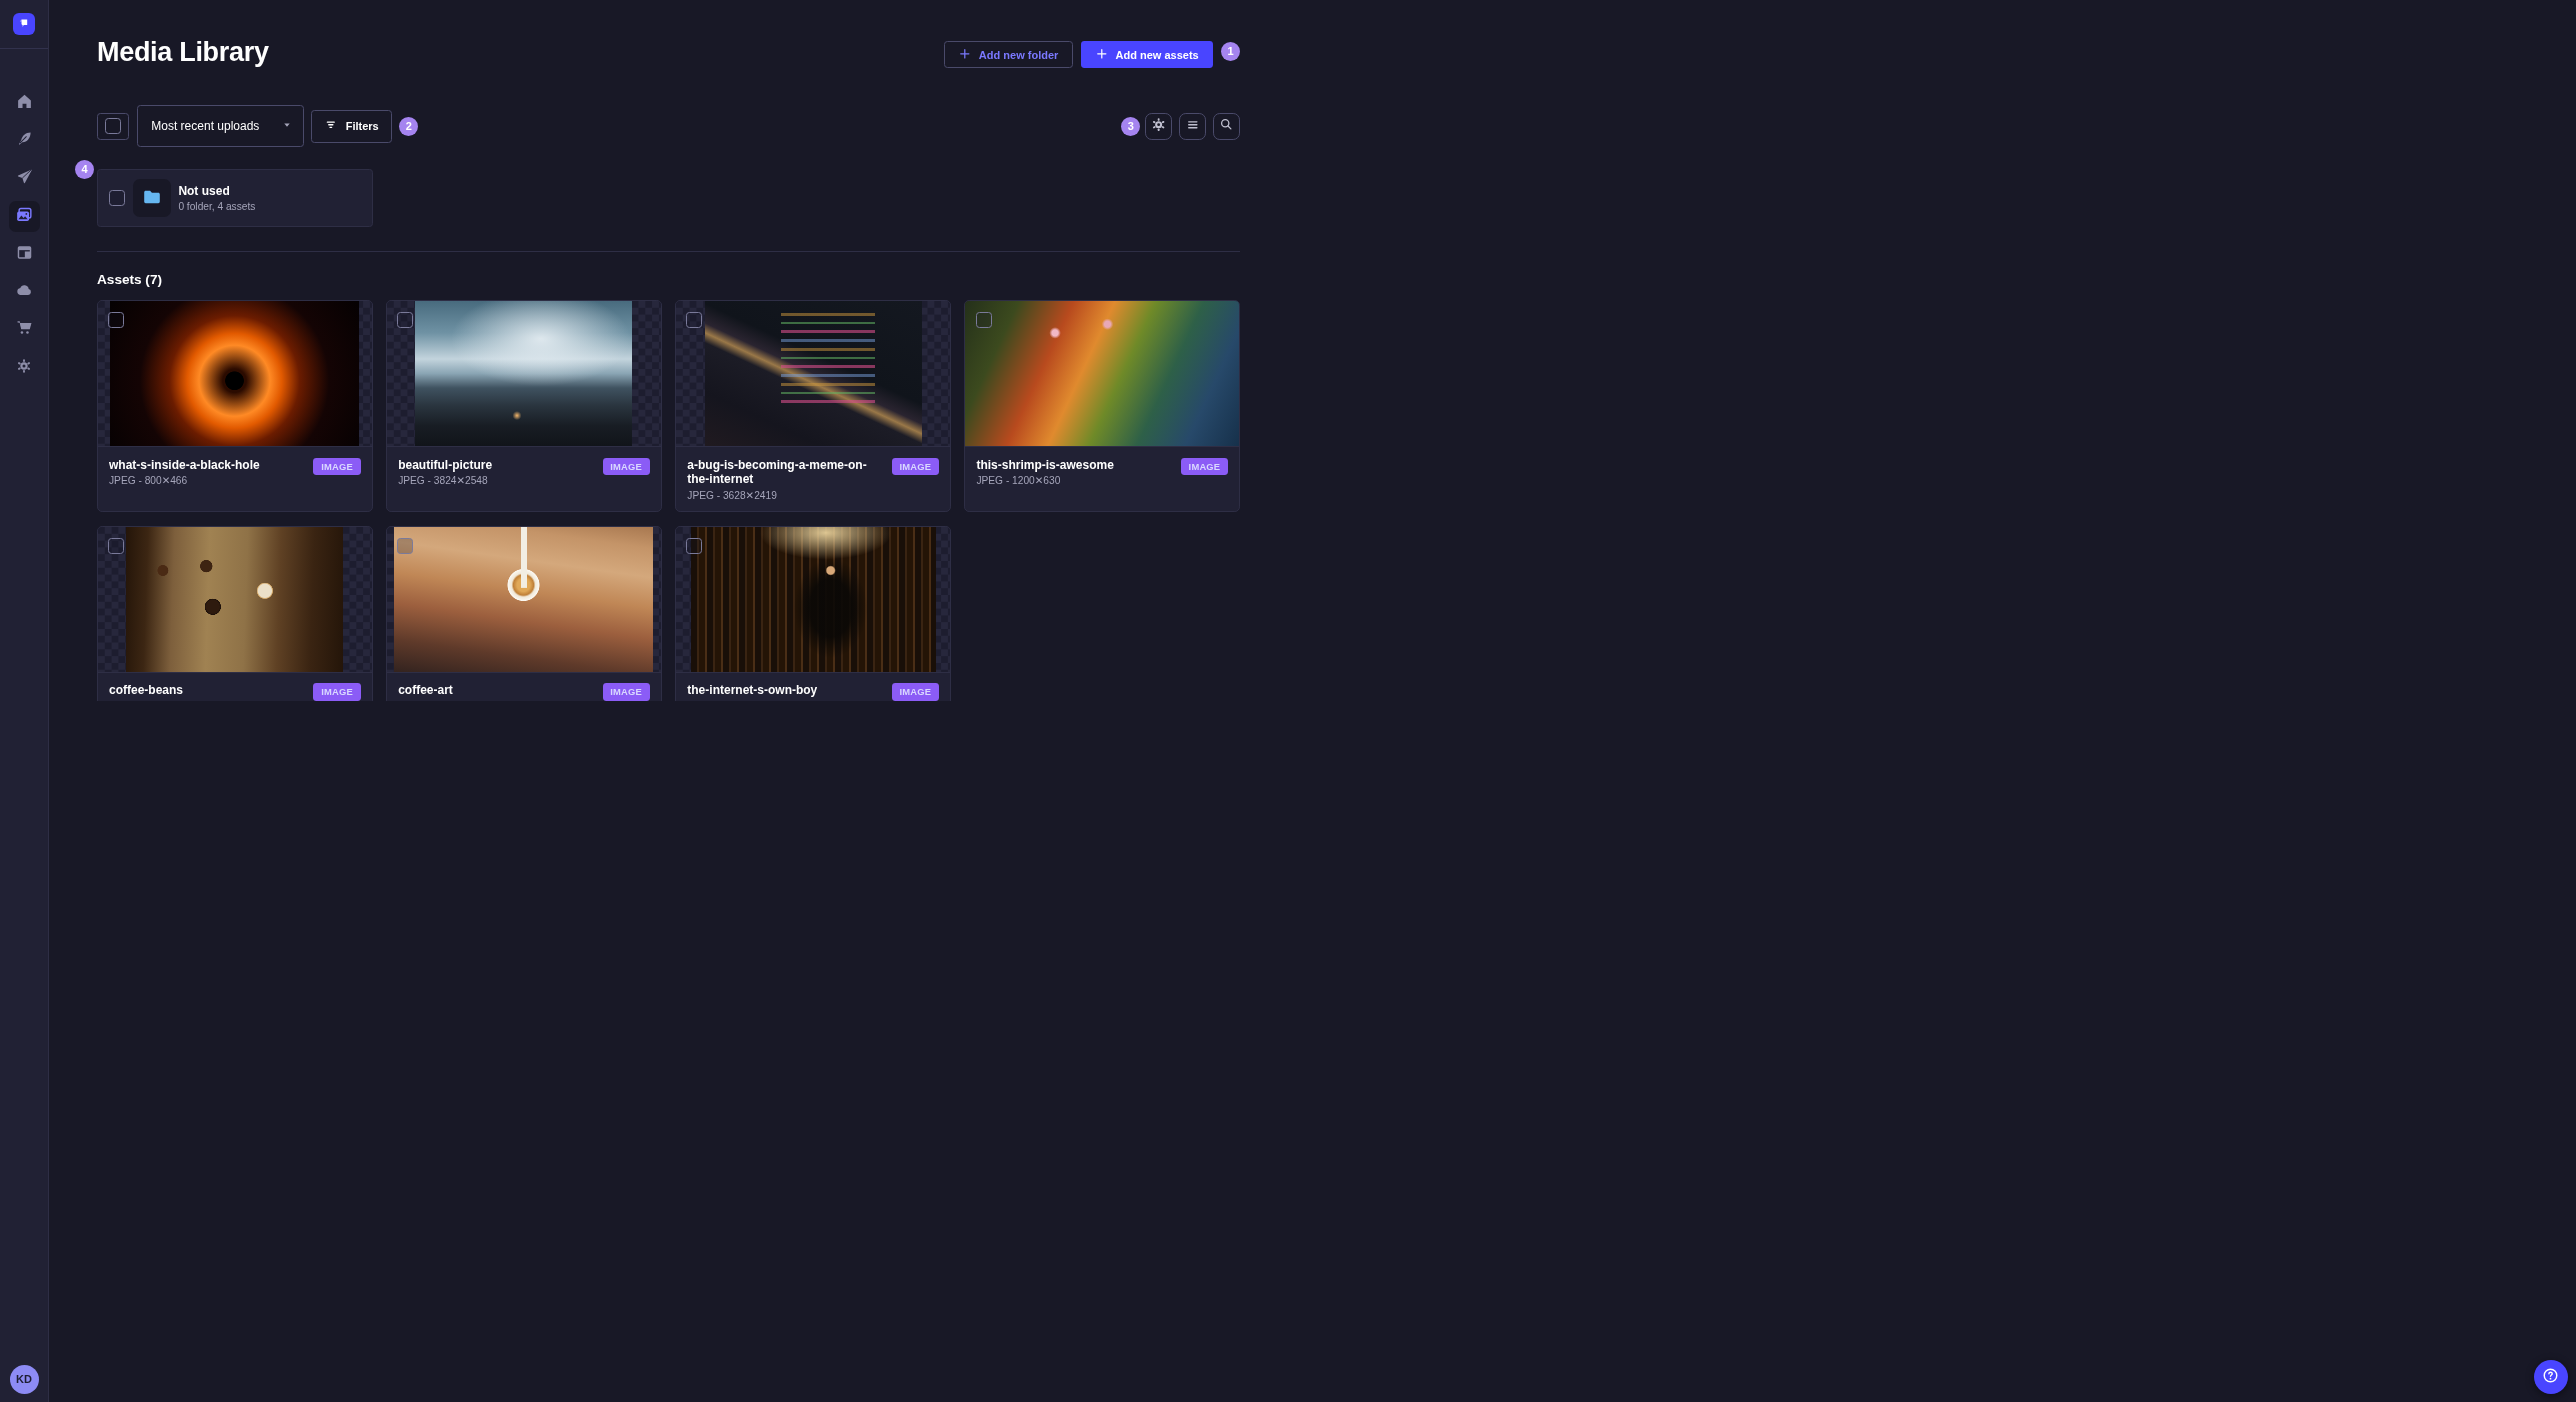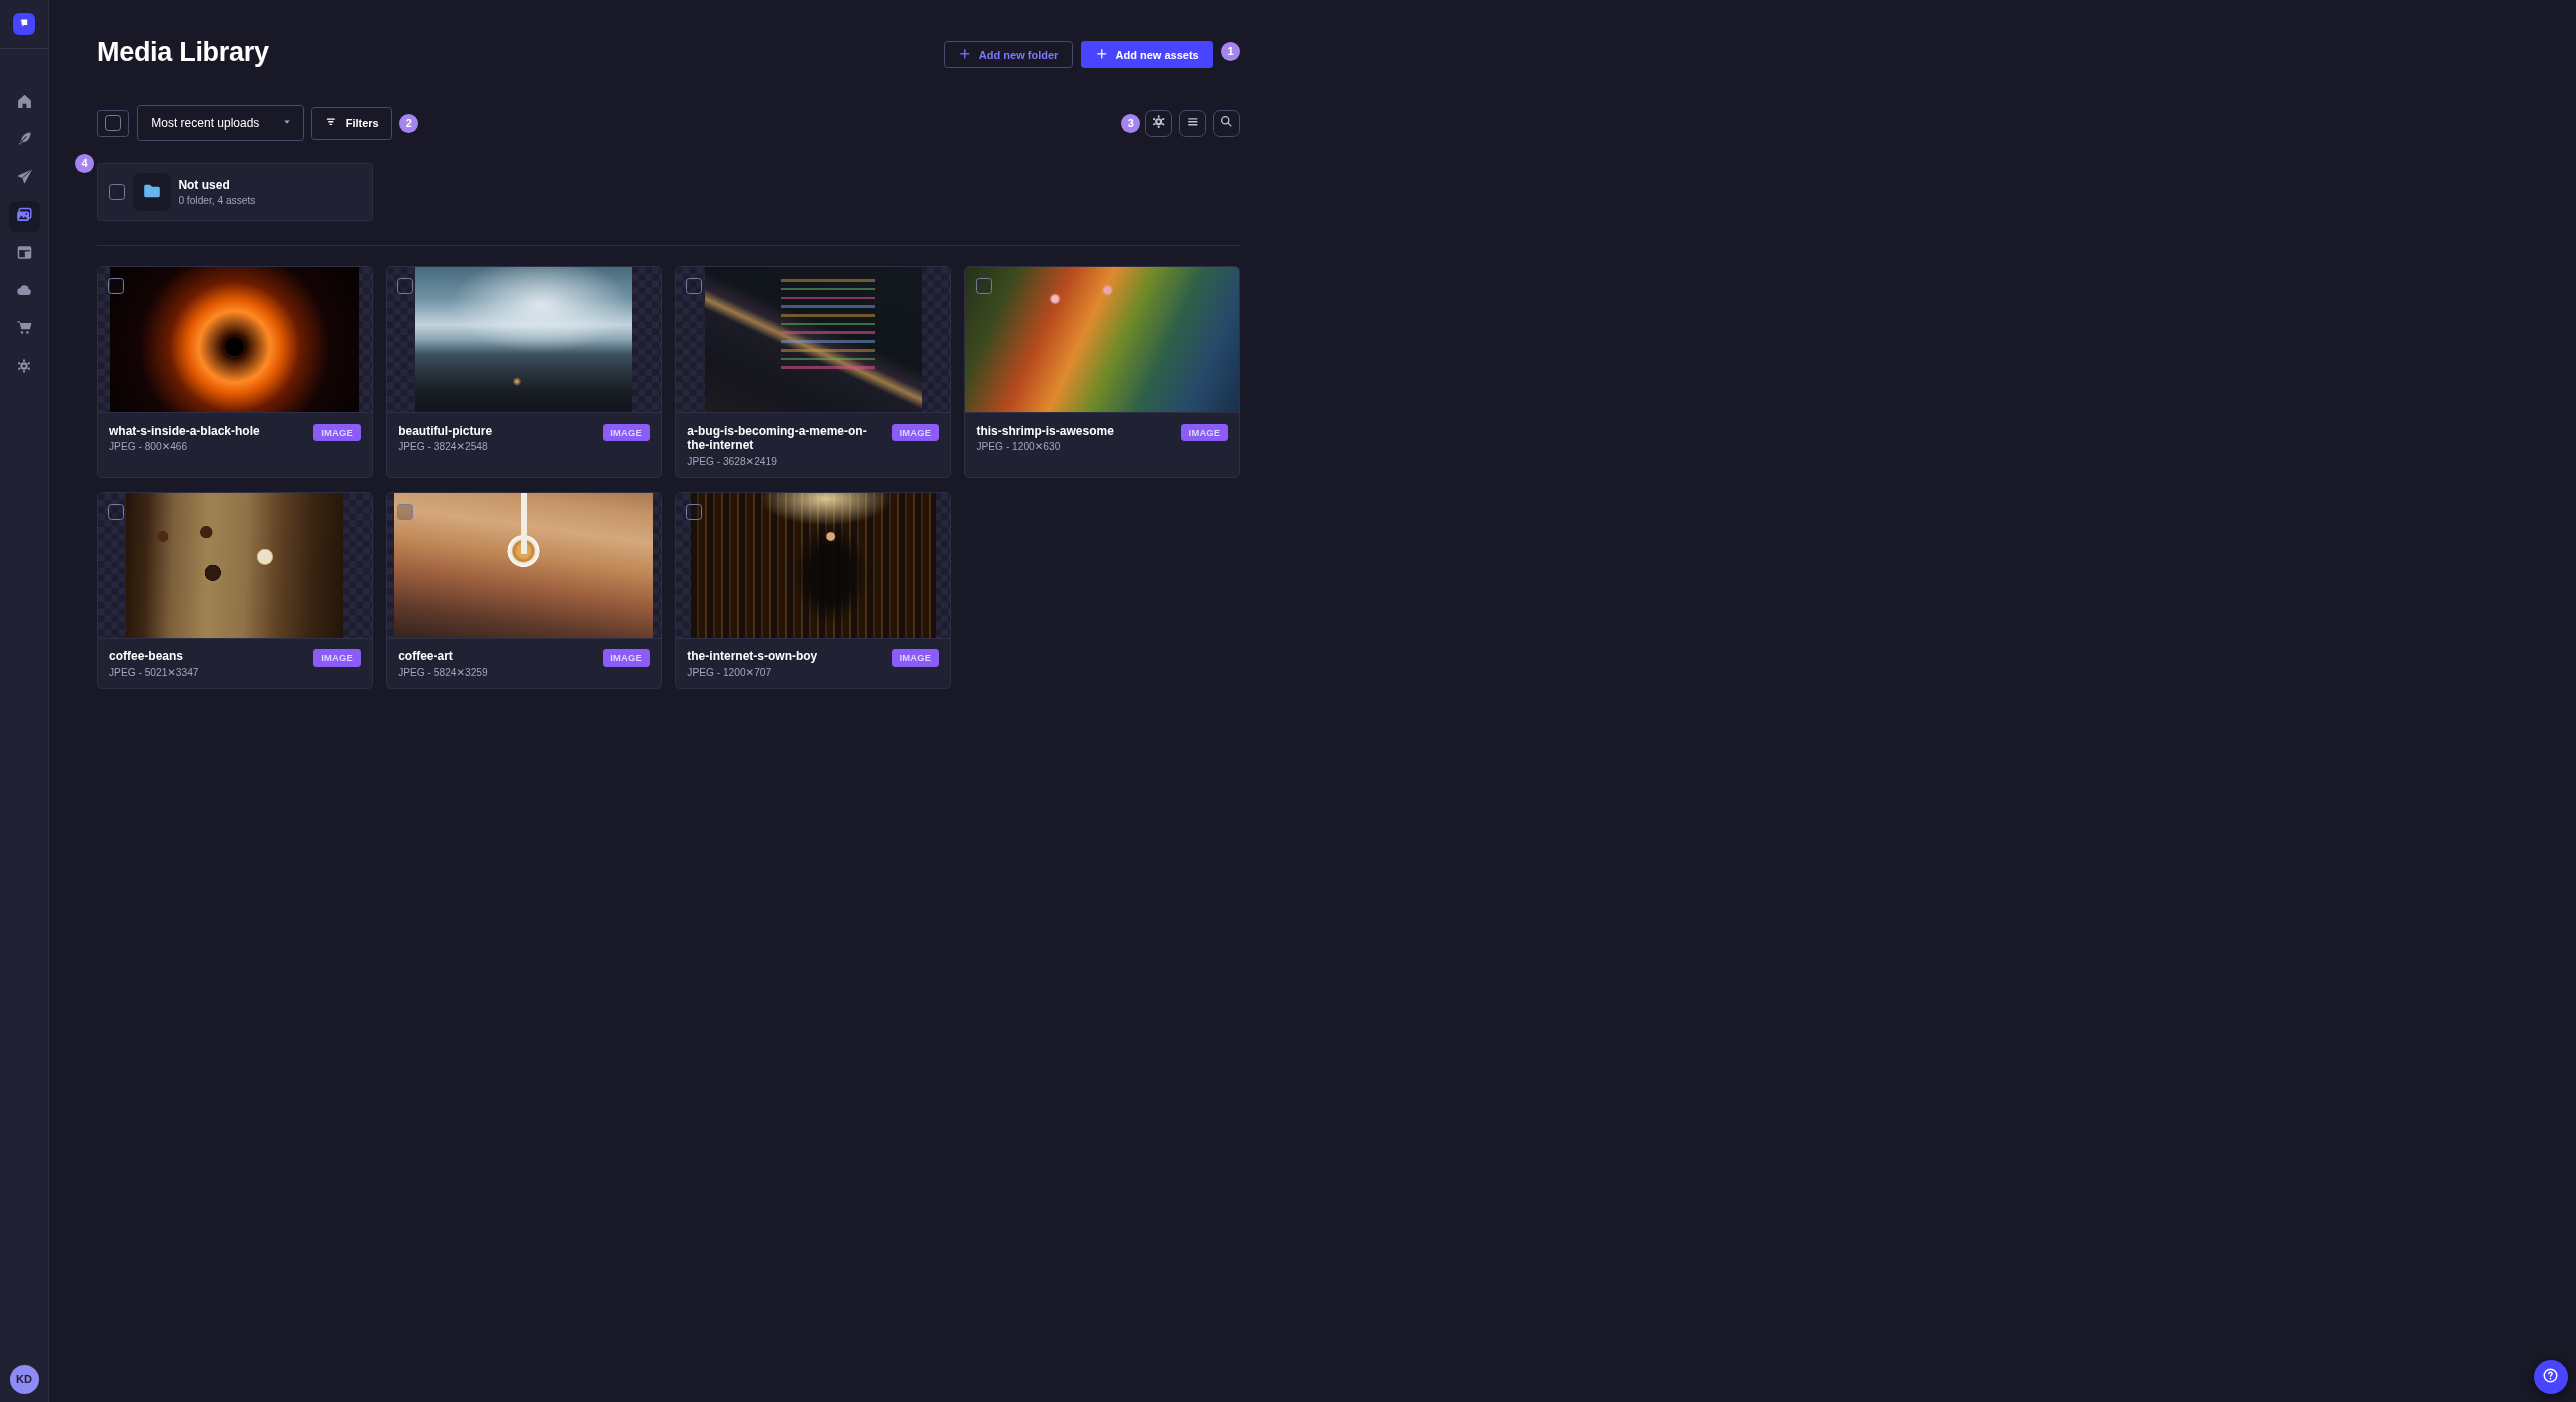--- a/index.html
+++ b/index.html
@@ -40,21 +40,21 @@
   .btn-primary{background:var(--primary);}
   .step-badge{min-width:19px;height:19px;border-radius:50%;background:var(--step);color:#fff;
     font-size:11px;font-weight:bold;display:inline-flex;align-items:center;justify-content:center;flex:none;}
   
   .toolbar{display:flex;justify-content:space-between;align-items:center;margin-top:37px;}
   .toolbar-left{display:flex;align-items:center;gap:7.7px;}
   .selectall{width:32px;height:27px;border:0.9px solid var(--border-input);border-radius:3.4px;
     display:flex;align-items:center;justify-content:center;cursor:pointer;background:none;}
   .checkbox{width:16px;height:16px;border:0.9px solid #7a7a9a;border-radius:3.4px;
     background:rgba(24,24,38,.25);display:block;}
-  .select-btn{height:36px;border:0.9px solid var(--border-input);border-radius:3.4px;cursor:pointer;
+  .select-btn{height:42px;border:0.9px solid var(--border-input);border-radius:3.4px;cursor:pointer;
     display:inline-flex;align-items:center;padding:0 10.2px 0 13.6px;font-size:12px;color:#fff;
     background:none;width:167px;justify-content:space-between;font-family:inherit;}
   .filters-btn{height:33px;border:0.9px solid var(--border-input);border-radius:3.4px;cursor:pointer;
     display:inline-flex;align-items:center;gap:7.7px;padding:0 12px;font-size:11px;font-weight:600;
     color:#fff;background:none;font-family:inherit;}
   .toolbar-right{display:flex;align-items:center;gap:6.8px;}
   .toolbar-right .step-badge{margin-right:-1.7px;}
   .icon-btn{width:27px;height:27px;border:0.9px solid var(--border-input);border-radius:6.8px;
     background:none;display:flex;align-items:center;justify-content:center;cursor:pointer;}
   
@@ -299,20 +299,21 @@
           <div class="folder-name">Not used</div>
           <div class="folder-meta">0 folder, 4 assets</div>
         </div>
       </div>
     </div>
   </section>
 
   <hr class="divider">
 
   <section class="assets-section">
+    <h2 class="section-h">Assets (7)</h2>
     <div class="assets-grid" id="assets-grid">
   <div class="asset-card">
     <div class="thumb-wrap">
       <div class="thumb thumb-black-hole"></div>
       <span class="checkbox asset-cb"></span>
     </div>
     <div class="asset-caption">
       <div>
         <div class="asset-title">what-s-inside-a-black-hole</div>
         <div class="asset-meta">JPEG - 800✕466</div>

